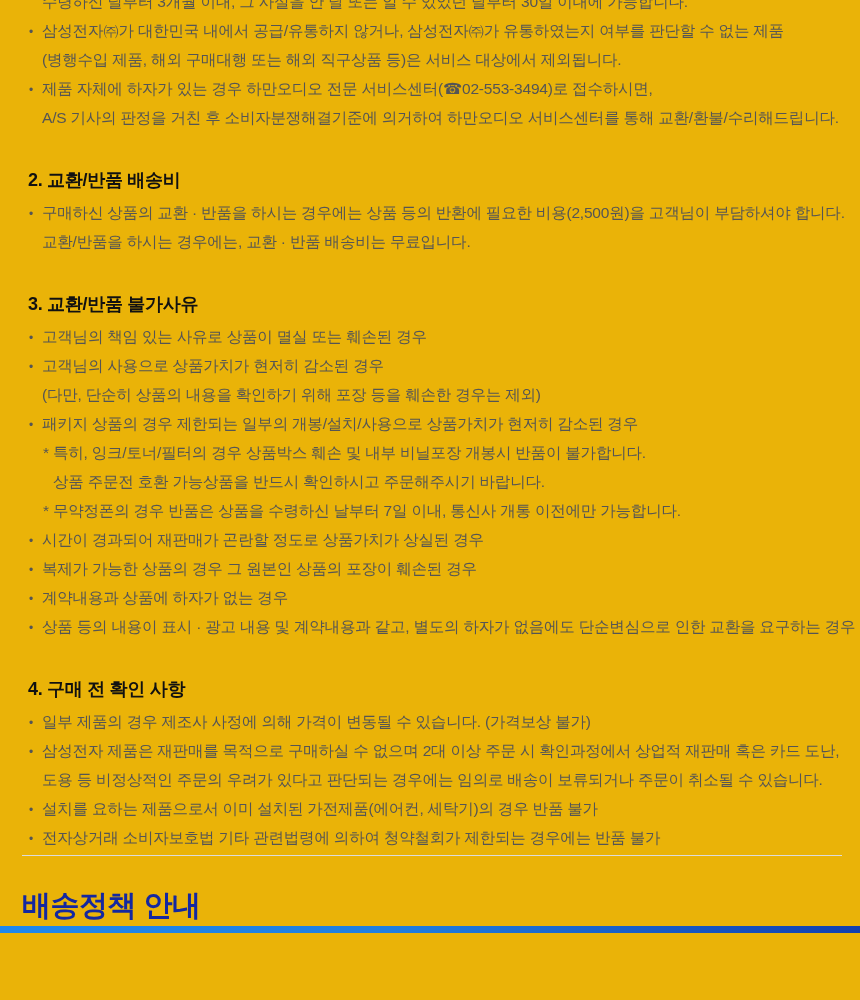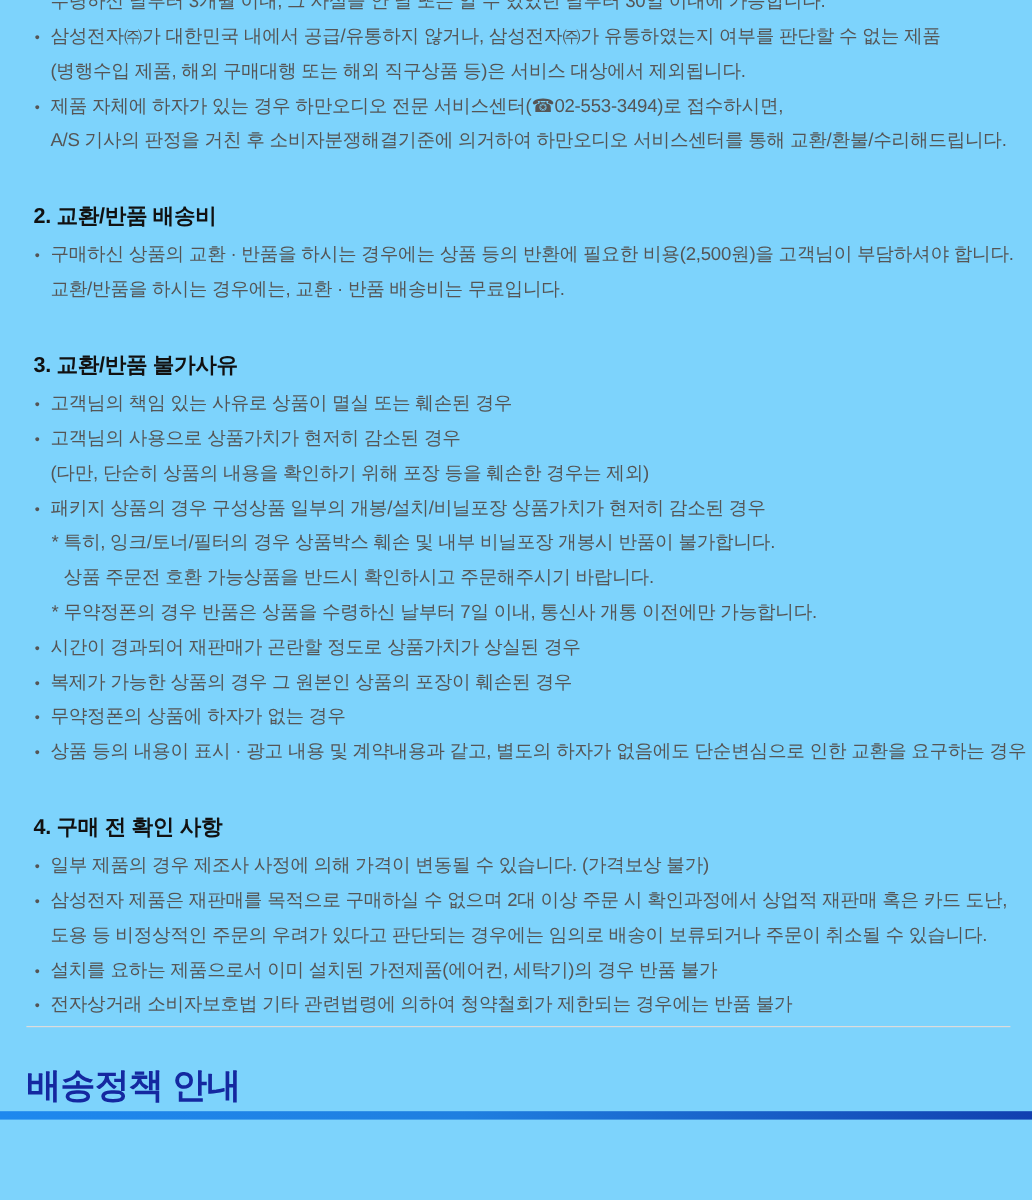--- a/index.html
+++ b/index.html
@@ -5,21 +5,21 @@
   html,body { margin:0; padding:0; }
   body {
     font-family: "Liberation Sans", "DejaVu Sans", sans-serif;
     background:#ffffff;
   }
   .page {
     position:relative;
     width:860px;
     height:1000px;
     overflow:hidden;
-    background:#7dd3fc;
+    background:#eab308;
   }
   .content {
     padding:0 18px 0 22px;
   }
   .ln {
     position:relative;
     white-space:nowrap;
     font-size:15.5px;
     line-height:29px;
     color:#555555;
@@ -87,27 +87,27 @@
       <div class="sec-title">2. 교환/반품 배송비</div>
       <div class="ln"><span class="dot"></span><span>구매하신 상품의 교환 · 반품을 하시는 경우에는 상품 등의 반환에 필요한 비용(2,500원)을 고객님이 부담하셔야 합니다.</span></div>
       <div class="ln">교환/반품을 하시는 경우에는, 교환 · 반품 배송비는 무료입니다.</div>
     </div>
 
     <div>
       <div class="sec-title">3. 교환/반품 불가사유</div>
       <div class="ln"><span class="dot"></span><span>고객님의 책임 있는 사유로 상품이 멸실 또는 훼손된 경우</span></div>
       <div class="ln"><span class="dot"></span><span>고객님의 사용으로 상품가치가 현저히 감소된 경우</span></div>
       <div class="ln">(다만, 단순히 상품의 내용을 확인하기 위해 포장 등을 훼손한 경우는 제외)</div>
-      <div class="ln"><span class="dot"></span><span>패키지 상품의 경우 구성상품 일부의 개봉/설치/비닐포장 상품가치가 현저히 감소된 경우</span></div>
+      <div class="ln"><span class="dot"></span><span>패키지 상품의 경우 제한되는 일부의 개봉/설치/사용으로 상품가치가 현저히 감소된 경우</span></div>
       <div class="ln star">* 특히, 잉크/토너/필터의 경우 상품박스 훼손 및 내부 비닐포장 개봉시 반품이 불가합니다.</div>
       <div class="ln star2">상품 주문전 호환 가능상품을 반드시 확인하시고 주문해주시기 바랍니다.</div>
       <div class="ln star">* 무약정폰의 경우 반품은 상품을 수령하신 날부터 7일 이내, 통신사 개통 이전에만 가능합니다.</div>
       <div class="ln"><span class="dot"></span><span>시간이 경과되어 재판매가 곤란할 정도로 상품가치가 상실된 경우</span></div>
       <div class="ln"><span class="dot"></span><span>복제가 가능한 상품의 경우 그 원본인 상품의 포장이 훼손된 경우</span></div>
-      <div class="ln"><span class="dot"></span><span>무약정폰의 상품에 하자가 없는 경우</span></div>
+      <div class="ln"><span class="dot"></span><span>계약내용과 상품에 하자가 없는 경우</span></div>
       <div class="ln"><span class="dot"></span><span>상품 등의 내용이 표시 · 광고 내용 및 계약내용과 같고, 별도의 하자가 없음에도 단순변심으로 인한 교환을 요구하는 경우</span></div>
     </div>
 
     <div>
       <div class="sec-title">4. 구매 전 확인 사항</div>
       <div class="ln"><span class="dot"></span><span>일부 제품의 경우 제조사 사정에 의해 가격이 변동될 수 있습니다. (가격보상 불가)</span></div>
       <div class="ln"><span class="dot"></span><span>삼성전자 제품은 재판매를 목적으로 구매하실 수 없으며 2대 이상 주문 시 확인과정에서 상업적 재판매 혹은 카드 도난,</span></div>
       <div class="ln">도용 등 비정상적인 주문의 우려가 있다고 판단되는 경우에는 임의로 배송이 보류되거나 주문이 취소될 수 있습니다.</div>
       <div class="ln"><span class="dot"></span><span>설치를 요하는 제품으로서 이미 설치된 가전제품(에어컨, 세탁기)의 경우 반품 불가</span></div>
       <div class="ln"><span class="dot"></span><span>전자상거래 소비자보호법 기타 관련법령에 의하여 청약철회가 제한되는 경우에는 반품 불가</span></div>

